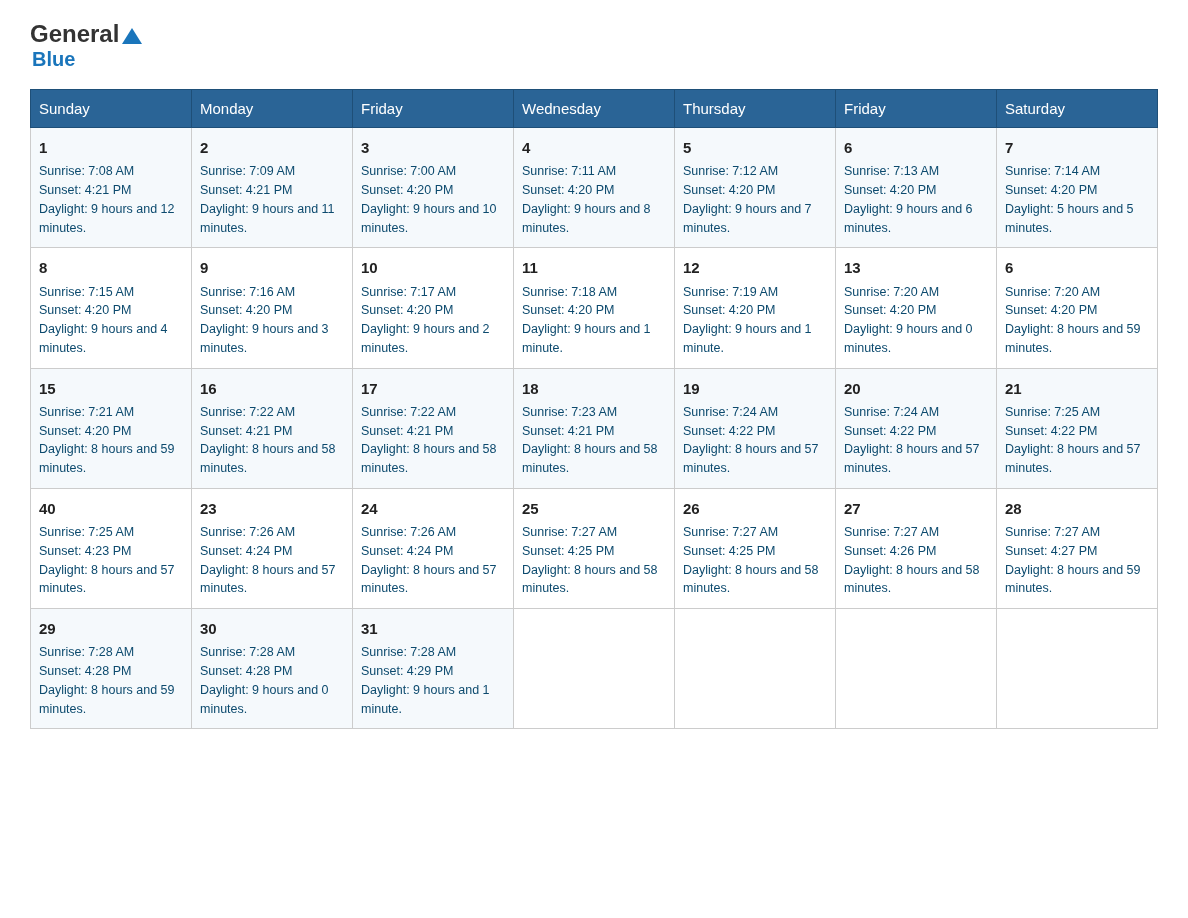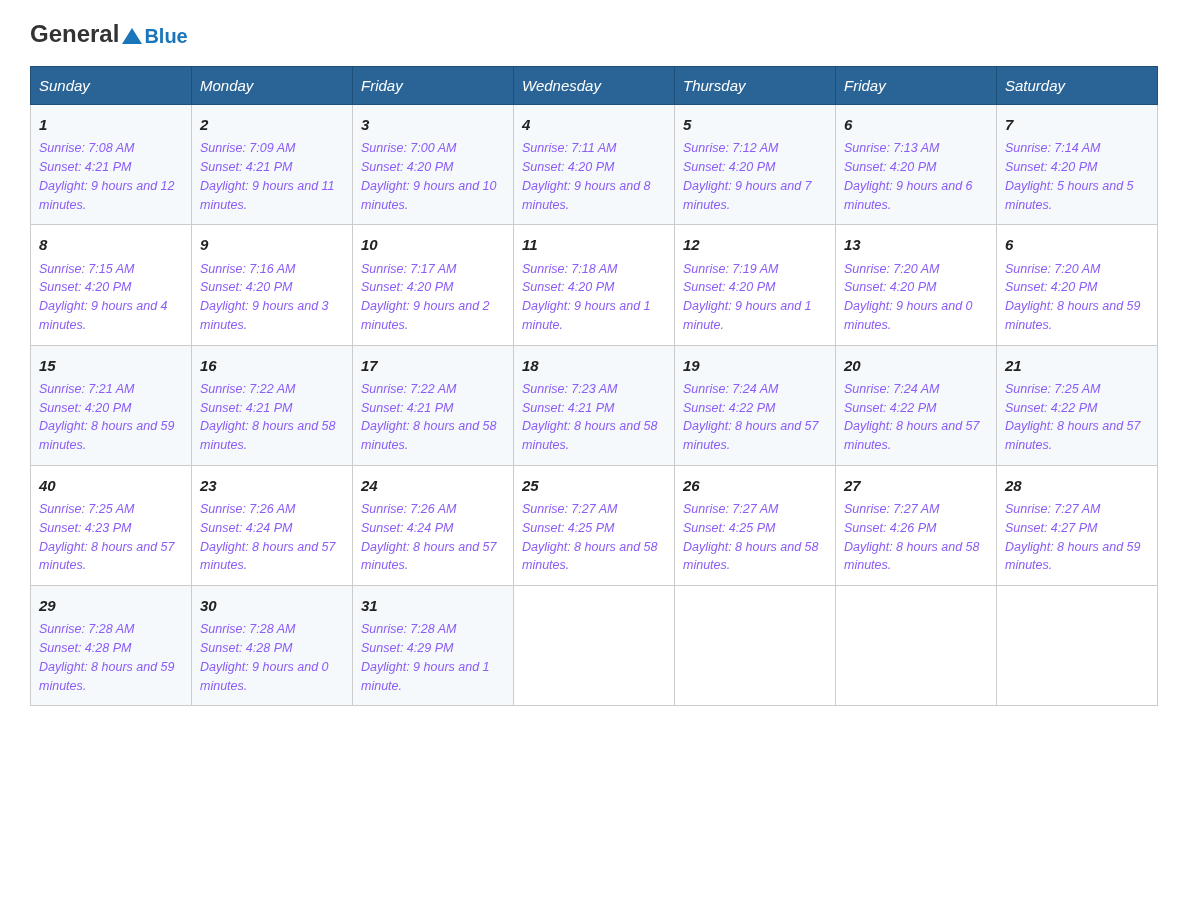--- a/index.html
+++ b/index.html
@@ -11,21 +11,22 @@
       padding: 20px 30px;
     }
     .header {
       display: flex;
       justify-content: space-between;
       align-items: flex-start;
       margin-bottom: 18px;
     }
     .logo {
       display: flex;
-      align-items: flex-end;
+      flex-direction: column;
+      align-items: flex-start;
     }
     .logo-row1 {
       display: flex;
       align-items: center;
       font-size: 24px;
       font-weight: bold;
       color: #333;
     }
     .logo-row2 {
       color: #1a75bb;
@@ -44,21 +45,20 @@
     }
     .location-title {
       font-size: 20px;
       color: #555;
       margin-top: 4px;
     }
     table {
       width: 100%;
       border-collapse: collapse;
       table-layout: fixed;
-      font-style: italic;
     }
     thead tr th {
       background-color: #2a6496;
       color: #fff;
       font-size: 15px;
       font-weight: normal;
       padding: 10px 8px;
       text-align: left;
       border: 1px solid #1e4f78;
     }
@@ -79,21 +79,21 @@
     }
     .day-num {
       font-size: 15px;
       font-weight: bold;
       display: block;
       margin-bottom: 3px;
       color: #222;
     }
     .day-info {
       font-size: 12.5px;
-      color: #8b5cf6;
+      color: #0c4a6e;
       line-height: 1.5;
     }
     .empty-cell {
       background-color: #fff !important;
     }
   </style>
 </head>
 <body>
 
 <div class="header">

